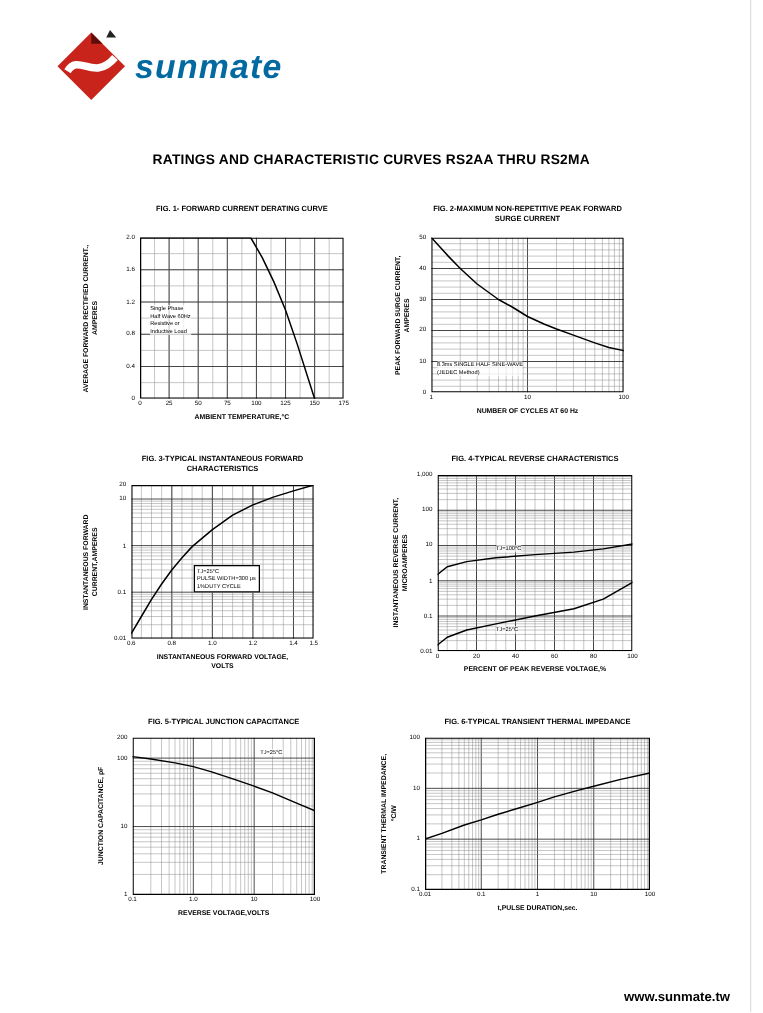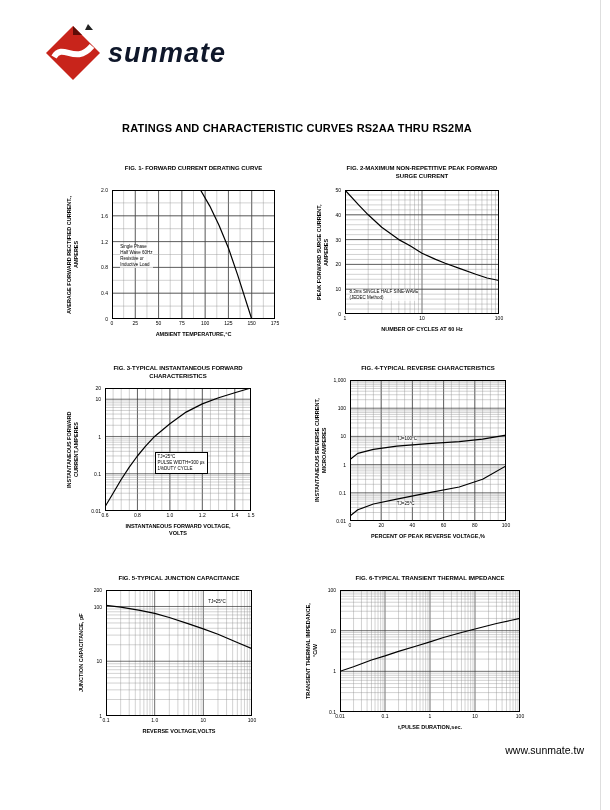--- a/index.html
+++ b/index.html
@@ -39,37 +39,37 @@
   
   #fig1{left:58px;top:162px;width:240px;height:200px;--pl:54px;--pt:28px;--pw:163px;--ph:129px;--yl:8px;}
   #fig2{left:300px;top:162px;width:245px;height:200px;--pl:45px;--pt:28px;--pw:154px;--ph:124px;--yl:16px;}
   #fig3{left:58px;top:362px;width:240px;height:200px;--pl:47px;--pt:26px;--pw:146px;--ph:123px;--yl:8px;}
   #fig4{left:300px;top:362px;width:245px;height:200px;--pl:50px;--pt:18px;--pw:156px;--ph:141px;--yl:14px;}
   #fig5{left:60px;top:572px;width:240px;height:200px;--pl:46px;--pt:18px;--pw:146px;--ph:126px;--yl:18px;}
   #fig6{left:295px;top:572px;width:252px;height:200px;--pl:45px;--pt:18px;--pw:180px;--ph:122px;--yl:10px;}
 
   
   .footer-page{position:absolute;top:781px;left:0;right:0;text-align:center;font-size:7.5px;}
-  .footer-site{position:absolute;top:744px;right:26px;font-size:10.5px;font-weight:normal;}
+  .footer-site{position:absolute;top:792px;right:26px;font-size:10.5px;font-weight:bold;}
 
   .edge-right{position:absolute;top:0;bottom:0;right:9px;width:1px;background:#dedede;}
 </style>
 </head>
 <body>
 
 <div class="page">
 
   <div class="logo">
     <svg class="logo-mark" width="58" height="58" viewBox="0 0 58 58">
       <polygon points="29,2 56,29 29,56 2,29" fill="#c8241b"></polygon>
       <path d="M10,33 C19,18 31,42 48,22" stroke="#ffffff" stroke-width="6" fill="none"></path>
       <polygon points="29,2 38,11 29,11" fill="#5e0d08"></polygon>
       <polygon points="44,0 49,6 41,6" fill="#222222"></polygon>
     </svg>
-    <div class="logo-text" style="color: #0f172a; font-style: italic;">sunmate</div>
+    <div class="logo-text" style="color: #0369a1; font-style: italic;">sunmate</div>
   </div>
 
   <div class="page-title">RATINGS AND CHARACTERISTIC CURVES RS2AA THRU RS2MA</div>
 
   <div class="figure" id="fig1">
     <div class="fig-title">
         <div>FIG. 1- FORWARD CURRENT DERATING CURVE</div>
       </div>
     <div class="ylabel">
         <div>AVERAGE FORWARD RECTIFIED CURRENT.,</div>

